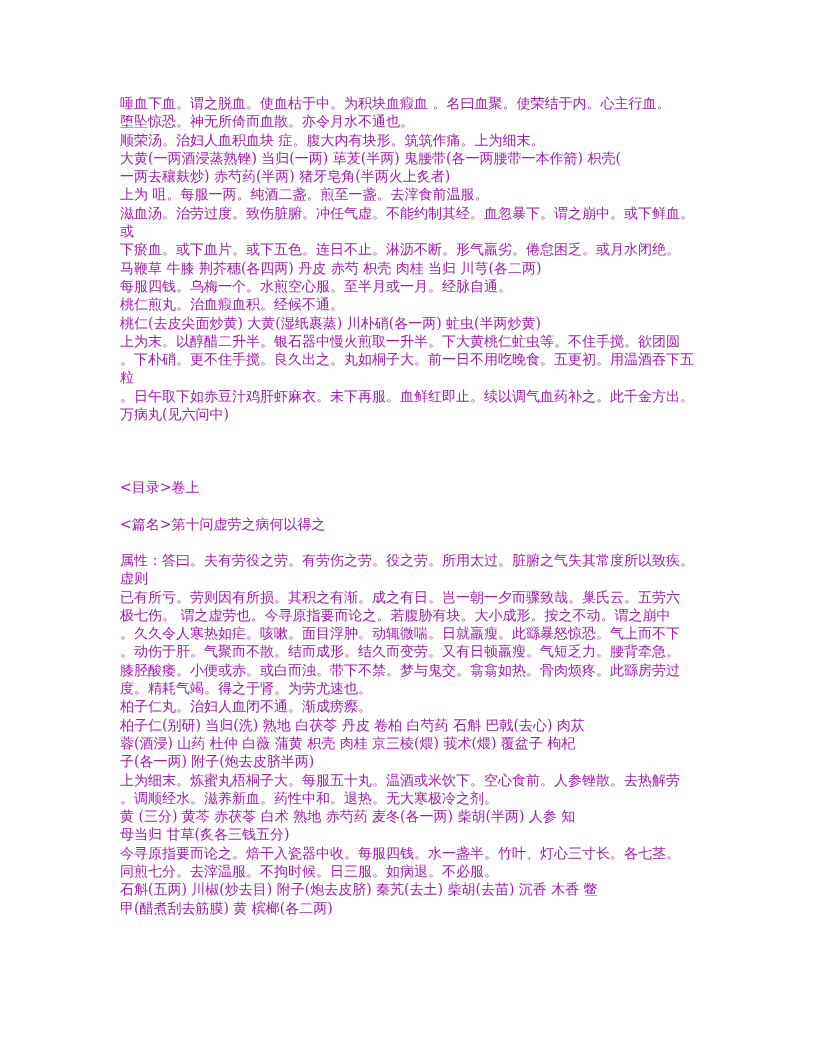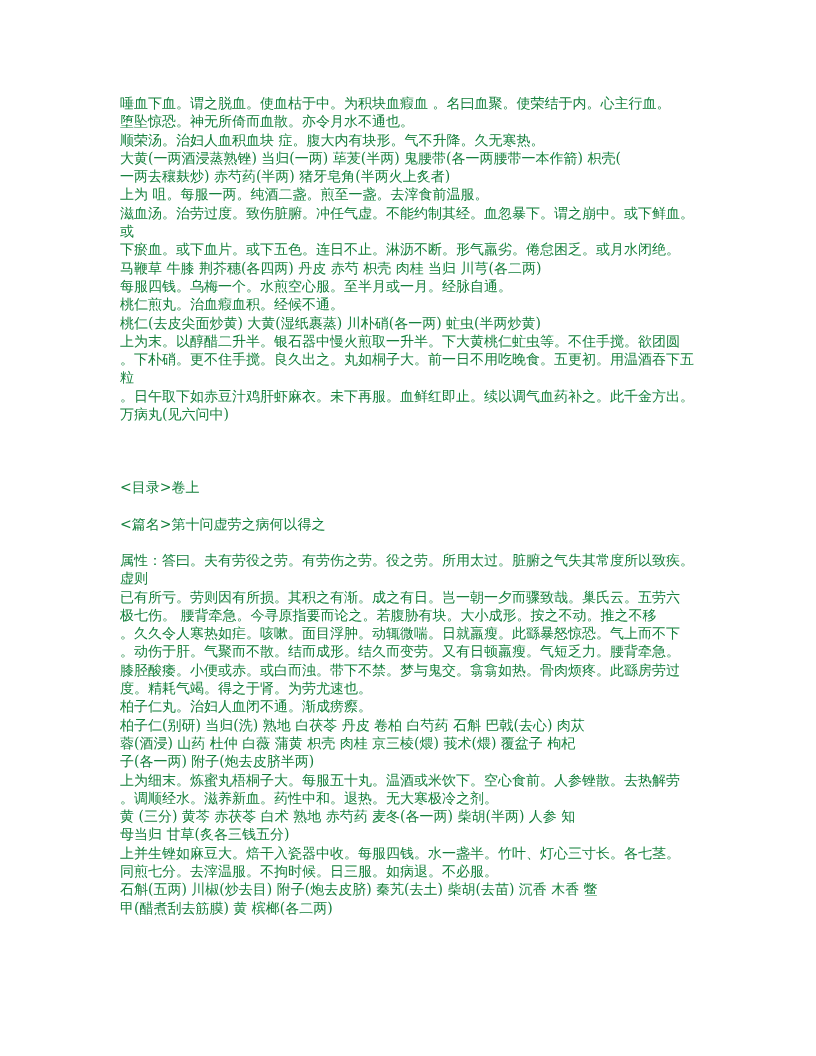--- a/index.html
+++ b/index.html
@@ -1,33 +1,33 @@
 <!DOCTYPE html>
 <html><head>
 <meta charset="utf-8">
 <style>
   html, body { margin: 0; padding: 0; background: #ffffff; }
   body { width: 816px; height: 1056px; position: relative; overflow: hidden; }
   .page {
     position: absolute; left: 120px; top: 94px; width: 600px;
     font-family: "DejaVu Serif", "Liberation Serif", serif;
-    font-size: 14px; line-height: 18.3px; color: #15803d;
+    font-size: 14px; line-height: 18.3px; color: #a21caf;
   }
   .line { white-space: pre; height: 18.3px; }
   .gap-large { height: 55px; }
   .gap-small { height: 18px; }
 </style>
 </head>
 <body>
 
 <div class="page">
   <div>
     <div class="line">唾血下血。谓之脱血。使血枯于中。为积块血瘕血 。名曰血聚。使荣结于内。心主行血。</div>
     <div class="line">堕坠惊恐。神无所倚而血散。亦令月水不通也。</div>
-    <div class="line">顺荣汤。治妇人血积血块 症。腹大内有块形。气不升降。久无寒热。</div>
+    <div class="line">顺荣汤。治妇人血积血块 症。腹大内有块形。筑筑作痛。上为细末。</div>
     <div class="line">大黄(一两酒浸蒸熟锉) 当归(一两) 荜茇(半两) 鬼腰带(各一两腰带一本作箭) 枳壳(</div>
     <div class="line">一两去穰麸炒) 赤芍药(半两) 猪牙皂角(半两火上炙者)</div>
     <div class="line">上为 咀。每服一两。纯酒二盏。煎至一盏。去滓食前温服。</div>
     <div class="line">滋血汤。治劳过度。致伤脏腑。冲任气虚。不能约制其经。血忽暴下。谓之崩中。或下鲜血。</div>
     <div class="line">或</div>
     <div class="line">下瘀血。或下血片。或下五色。连日不止。淋沥不断。形气羸劣。倦怠困乏。或月水闭绝。</div>
     <div class="line">马鞭草 牛膝 荆芥穗(各四两) 丹皮 赤芍 枳壳 肉桂 当归 川芎(各二两)</div>
     <div class="line">每服四钱。乌梅一个。水煎空心服。至半月或一月。经脉自通。</div>
     <div class="line">桃仁煎丸。治血瘕血积。经候不通。</div>
     <div class="line">桃仁(去皮尖面炒黄) 大黄(湿纸裹蒸) 川朴硝(各一两) 虻虫(半两炒黄)</div>
@@ -42,31 +42,31 @@
 
   <div class="line">&lt;目录&gt;卷上</div>
   <div class="gap-small"></div>
   <div class="line">&lt;篇名&gt;第十问虚劳之病何以得之</div>
   <div class="gap-small"></div>
 
   <div>
     <div class="line">属性：答曰。夫有劳役之劳。有劳伤之劳。役之劳。所用太过。脏腑之气失其常度所以致疾。</div>
     <div class="line">虚则</div>
     <div class="line">已有所亏。劳则因有所损。其积之有渐。成之有日。岂一朝一夕而骤致哉。巢氏云。五劳六</div>
-    <div class="line">极七伤。 腰背牵急。今寻原指要而论之。若腹胁有块。大小成形。按之不动。推之不移</div>
+    <div class="line">极七伤。 谓之虚劳也。今寻原指要而论之。若腹胁有块。大小成形。按之不动。谓之崩中</div>
     <div class="line">。久久令人寒热如疟。咳嗽。面目浮肿。动辄微喘。日就羸瘦。此繇暴怒惊恐。气上而不下</div>
     <div class="line">。动伤于肝。气聚而不散。结而成形。结久而变劳。又有日顿羸瘦。气短乏力。腰背牵急。</div>
     <div class="line">膝胫酸痿。小便或赤。或白而浊。带下不禁。梦与鬼交。翕翕如热。骨肉烦疼。此繇房劳过</div>
     <div class="line">度。精耗气竭。得之于肾。为劳尤速也。</div>
     <div class="line">柏子仁丸。治妇人血闭不通。渐成痨瘵。</div>
     <div class="line">柏子仁(别研) 当归(洗) 熟地 白茯苓 丹皮 卷柏 白芍药 石斛 巴戟(去心) 肉苁</div>
     <div class="line">蓉(酒浸) 山药 杜仲 白薇 蒲黄 枳壳 肉桂 京三棱(煨) 莪术(煨) 覆盆子 枸杞</div>
     <div class="line">子(各一两) 附子(炮去皮脐半两)</div>
     <div class="line">上为细末。炼蜜丸梧桐子大。每服五十丸。温酒或米饮下。空心食前。人参锉散。去热解劳</div>
     <div class="line">。调顺经水。滋养新血。药性中和。退热。无大寒极冷之剂。</div>
     <div class="line">黄 (三分) 黄芩 赤茯苓 白术 熟地 赤芍药 麦冬(各一两) 柴胡(半两) 人参 知</div>
     <div class="line">母当归 甘草(炙各三钱五分)</div>
-    <div class="line">上并生锉如麻豆大。焙干入瓷器中收。每服四钱。水一盏半。竹叶、灯心三寸长。各七茎。</div>
+    <div class="line">今寻原指要而论之。焙干入瓷器中收。每服四钱。水一盏半。竹叶、灯心三寸长。各七茎。</div>
     <div class="line">同煎七分。去滓温服。不拘时候。日三服。如病退。不必服。</div>
     <div class="line">石斛(五两) 川椒(炒去目) 附子(炮去皮脐) 秦艽(去土) 柴胡(去苗) 沉香 木香 鳖</div>
     <div class="line">甲(醋煮刮去筋膜) 黄 槟榔(各二两)</div>
   </div>
 </div>
 
 </body></html>

